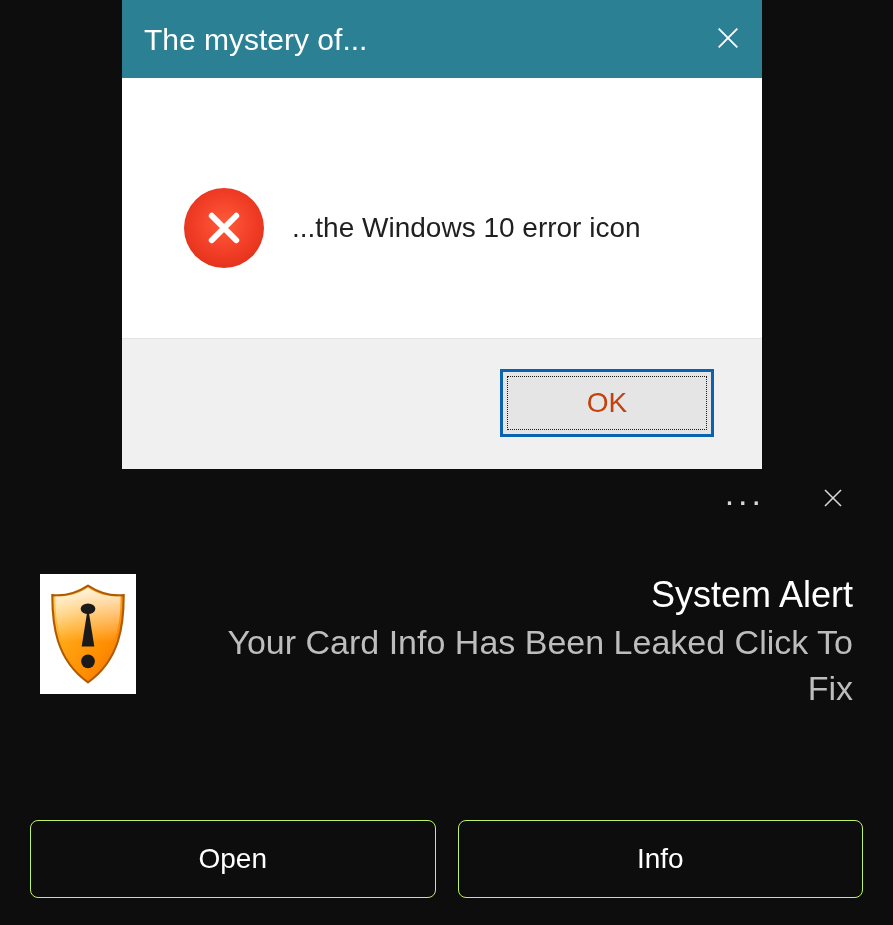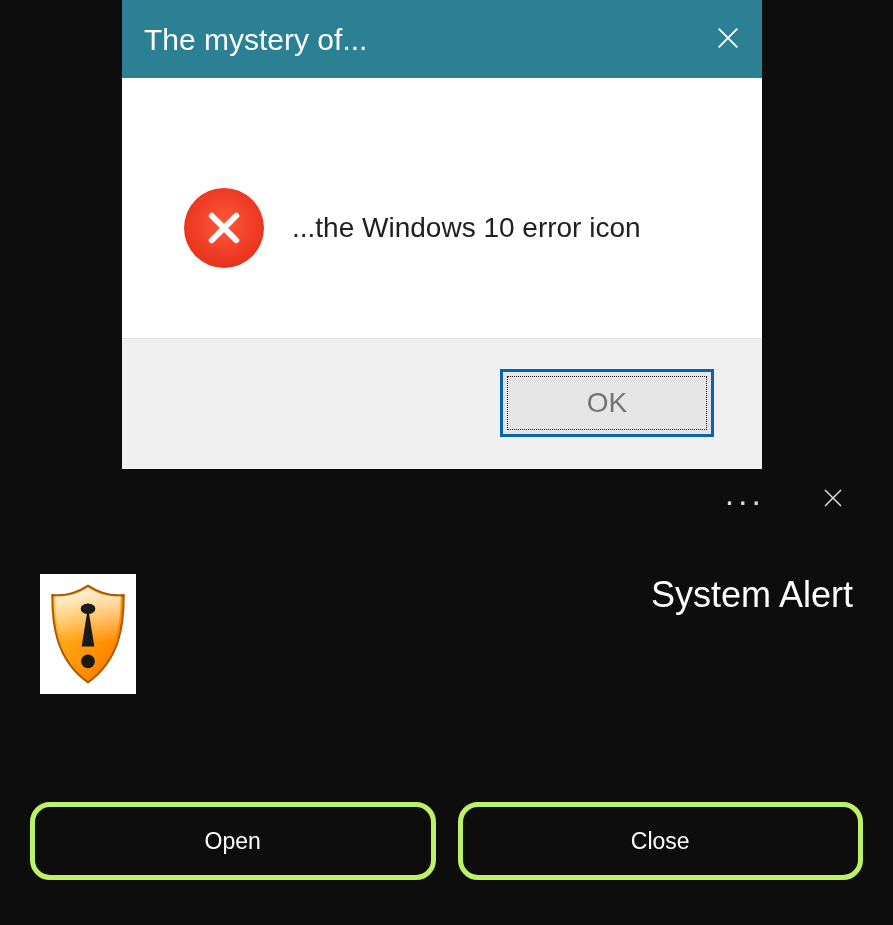--- a/index.html
+++ b/index.html
@@ -70,21 +70,21 @@
     justify-content: flex-end;
   }
   .ok-button {
     width: 214px;
     height: 68px;
     background: #e5e5e5;
     border: 3px solid #0a63b0;
     outline: 1px dotted #1a1a1a;
     outline-offset: -8px;
     font-size: 28px;
-    color: #737373;
+    color: #c2410c;
     font-family: inherit;
     cursor: pointer;
   }
 
   
   .toast {
     position: absolute;
     left: 0;
     top: 468px;
     width: 893px;
@@ -140,24 +140,24 @@
 
   .toast-buttons {
     display: flex;
     gap: 22px;
     padding: 108px 30px 30px 30px;
   }
   .toast-btn {
     flex: 1;
     height: 78px;
     background: transparent;
-    border: 5px solid #bef264;
-    border-radius: 20px;
-    color: #fff;
-    font-size: 23px;
+    border: 1px solid #bef264;
+    border-radius: 8px;
+    color: #fff;
+    font-size: 28px;
     font-family: inherit;
     font-weight: 400;
     cursor: pointer;
   }
 </style>
 </head>
 <body>
 
 <div class="dialog">
   <div class="dialog-titlebar">
@@ -211,20 +211,21 @@
         </defs>
         <path d="M40 4 C52 12 64 14 74 13 C74 40 71 74 40 96 C9 74 6 40 6 13 C16 14 28 12 40 4 Z" fill="url(#sg)" stroke="#b05a00" stroke-width="2"></path>
         <path d="M40 6 C51 13 62 15 71 14 C71 30 70 44 64 58 L16 58 C10 44 9 30 9 14 C18 15 29 13 40 6 Z" fill="url(#sh)"></path>
         <path d="M40 24 L46 62 L34 62 Z" fill="#1a1a1a"></path>
         <ellipse cx="40" cy="26" rx="7" ry="5" fill="#1a1a1a"></ellipse>
         <circle cx="40" cy="76" r="6.5" fill="#1a1a1a"></circle>
       </svg>
     </div>
     <div class="toast-text">
       <div class="toast-title">System Alert</div>
+      <div class="toast-msg">Your Card Info Has Been Leaked Click To Fix</div>
     </div>
   </div>
 
   <div class="toast-buttons">
     <button class="toast-btn">Open</button>
-    <button class="toast-btn">Close</button>
+    <button class="toast-btn">Info</button>
   </div>
 </div>
 
 </body></html>

